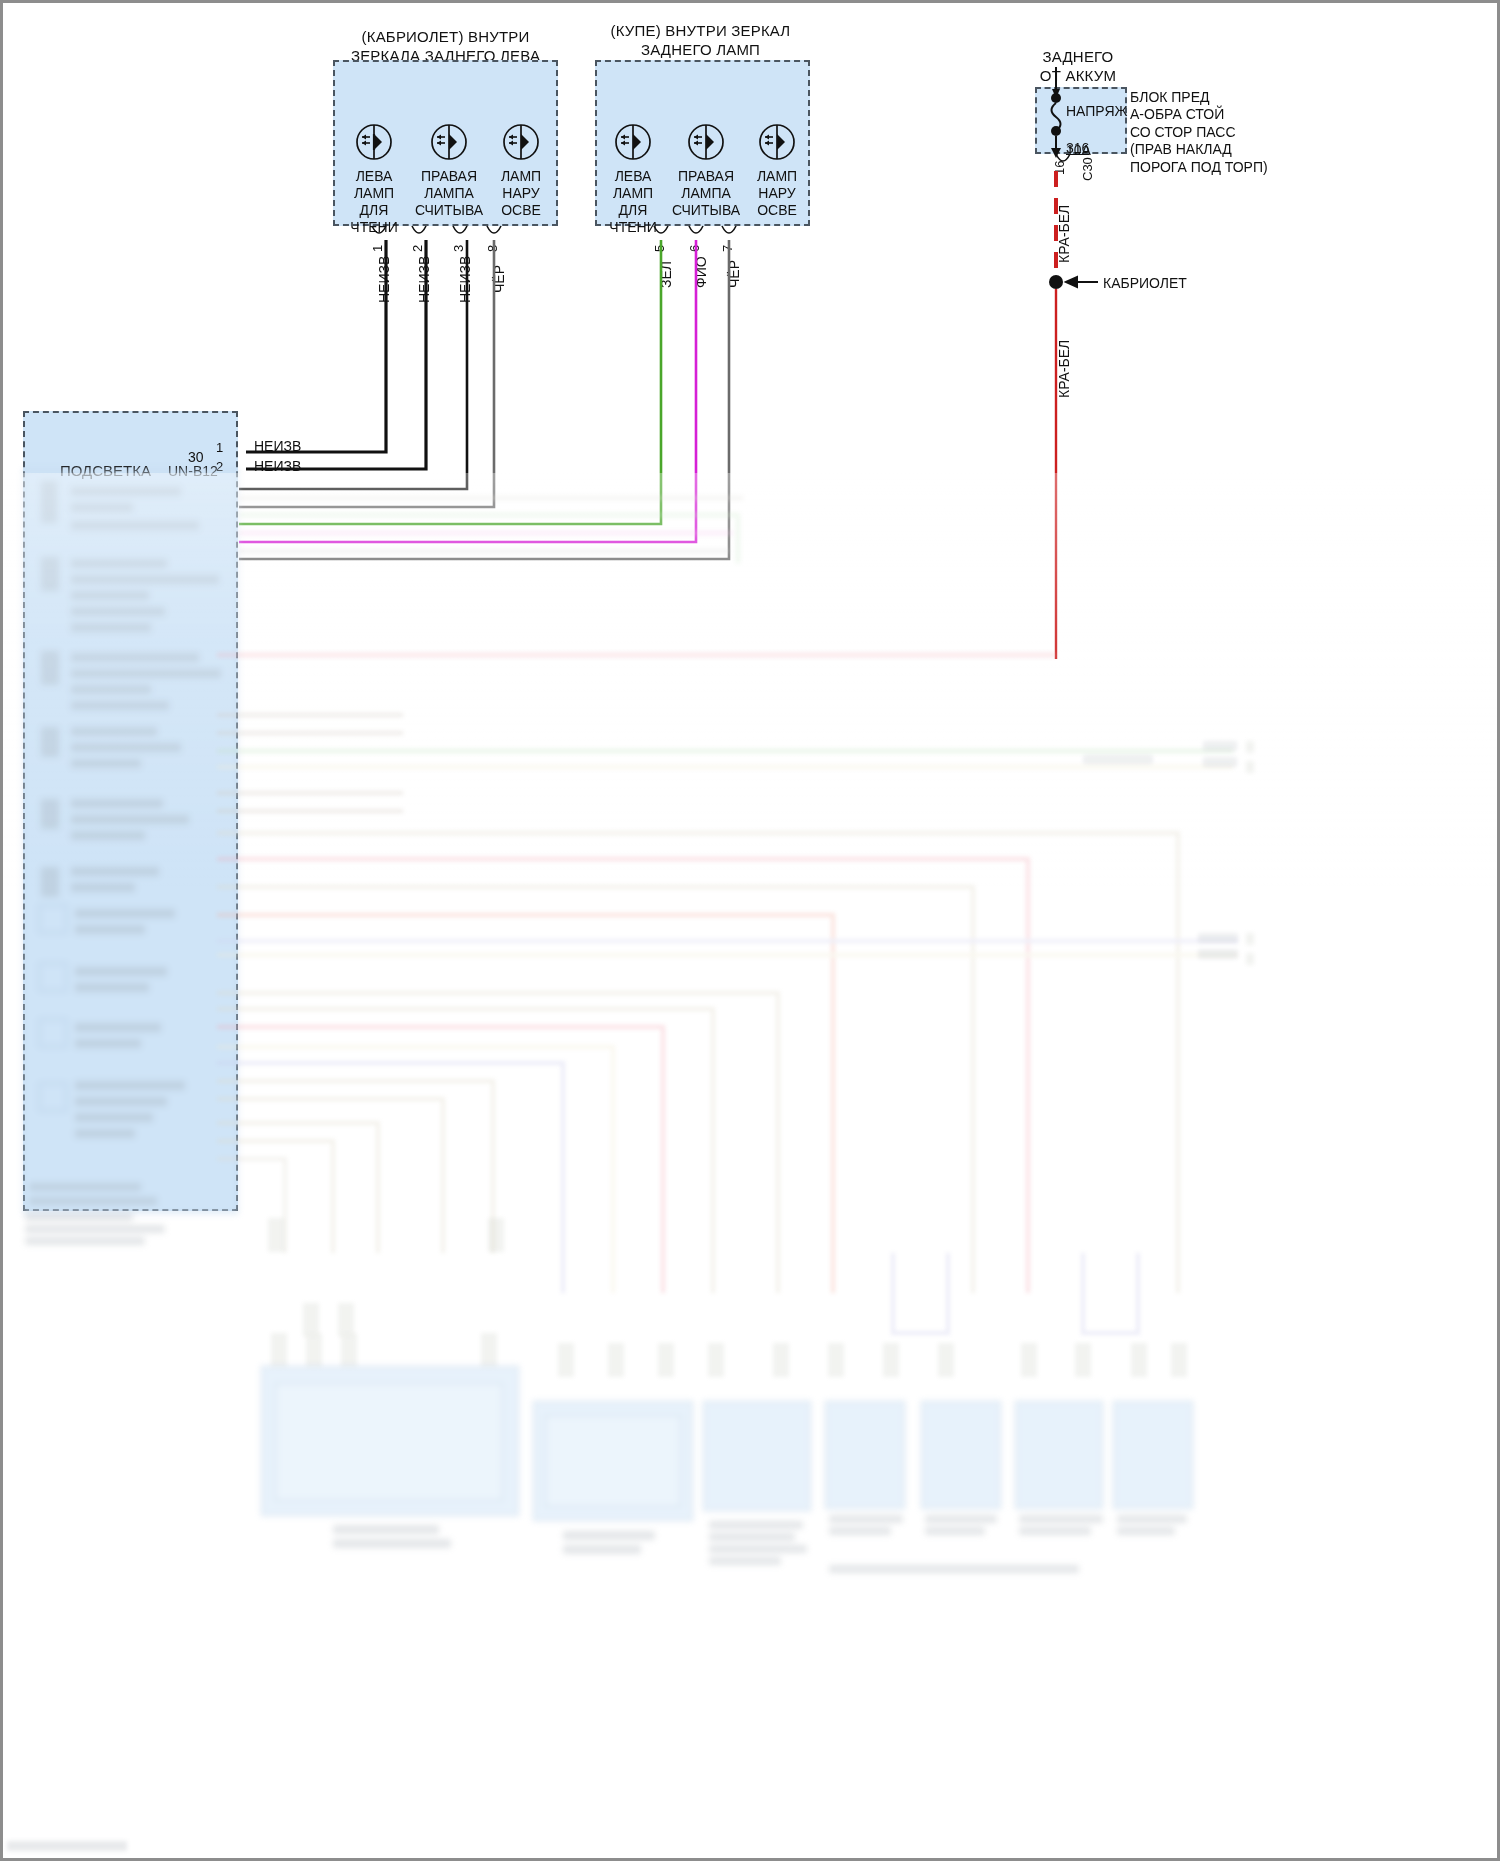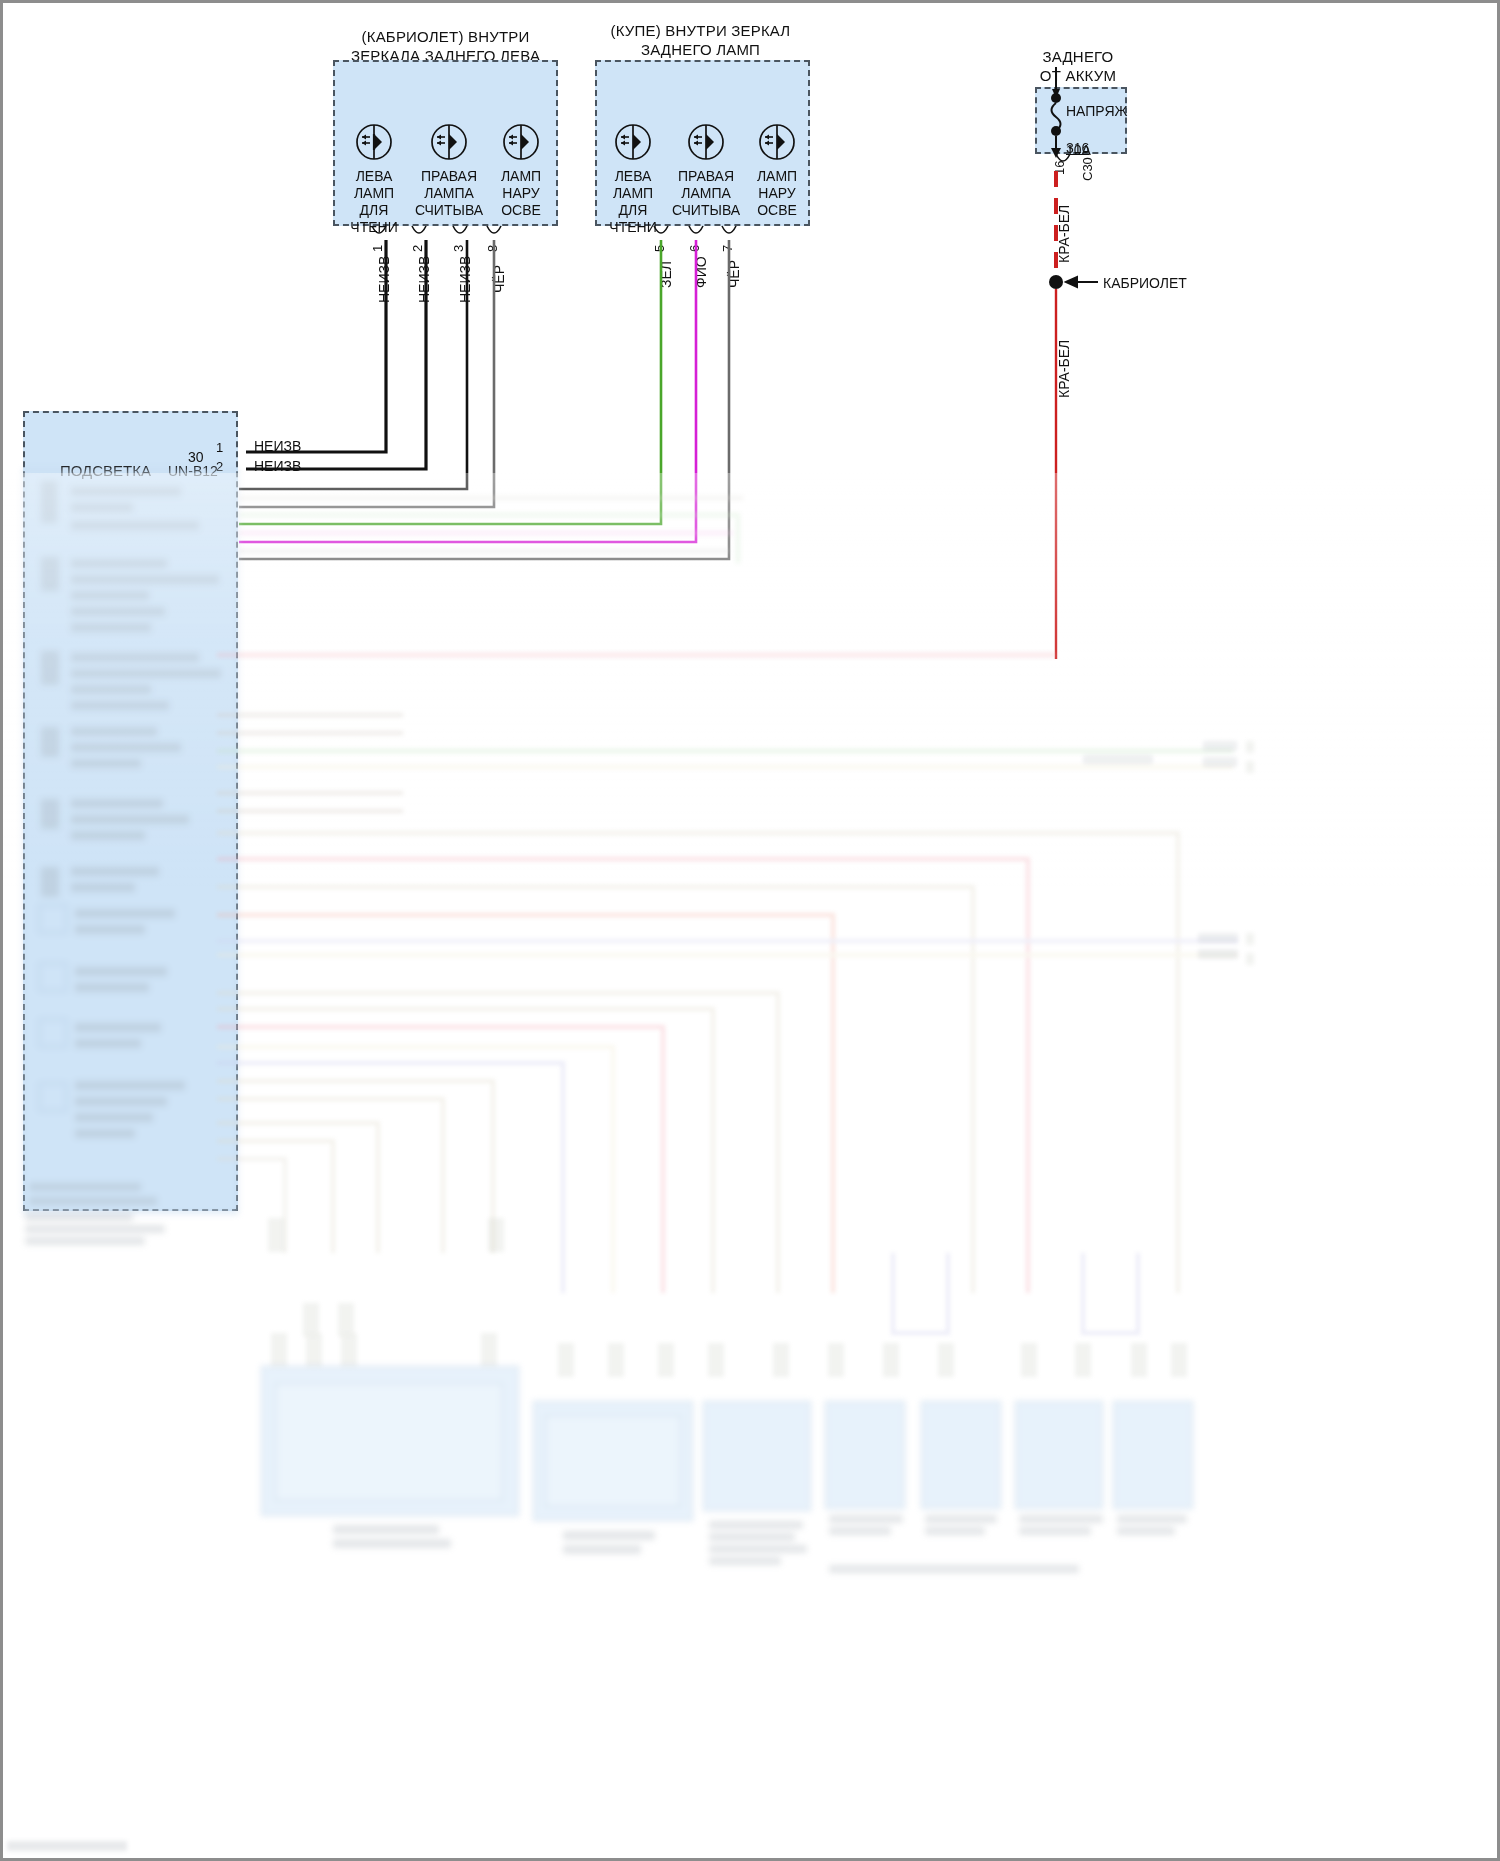--- a/index.html
+++ b/index.html
@@ -169,20 +169,27 @@
     <div>ЗАДНЕГО</div>
     <div>ОТ АККУМ</div>
   </div>
 
   <div class="blk" style="left:1032px;top:84px;width:92px;height:67px;"></div>
 
   <div class="hlabel" style="left:1063px;top:100px;">НАПРЯЖ</div>
   <div class="hlabel" style="left:1063px;top:137px;text-decoration:underline;">316</div>
   <div class="hlabel" style="left:1063px;top:139px;">10A</div>
 
+  <div style="position:absolute;left:1127px;top:86px;font-size:14px;line-height:17.4px;color:#111;">
+    <div>БЛОК ПРЕД</div>
+    <div>А-ОБРА СТОЙ</div>
+    <div>СО СТОР ПАСС</div>
+    <div>(ПРАВ НАКЛАД</div>
+    <div>ПОРОГА ПОД ТОРП)</div>
+  </div>
 
   <div class="vlabel tiny" style="left:1049px;top:172px;">16</div>
   <div class="vlabel tiny" style="left:1077px;top:178px;">C30</div>
   <div class="vlabel" style="left:1053px;top:260px;">КРА-БЕЛ</div>
   <div class="vlabel" style="left:1053px;top:395px;">КРА-БЕЛ</div>
   <div class="hlabel" style="left:1100px;top:272px;">КАБРИОЛЕТ</div>
 
   <div class="vlabel tiny" style="left:367px;top:249px;">1</div>
   <div class="vlabel tiny" style="left:407px;top:249px;">2</div>
   <div class="vlabel tiny" style="left:448px;top:249px;">3</div>

